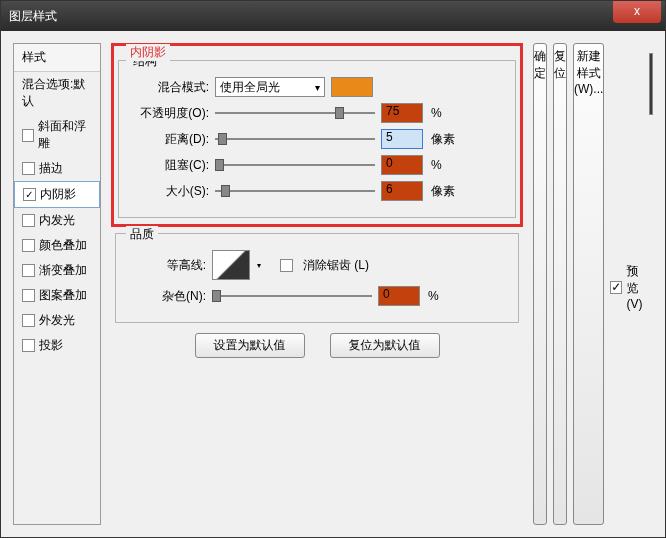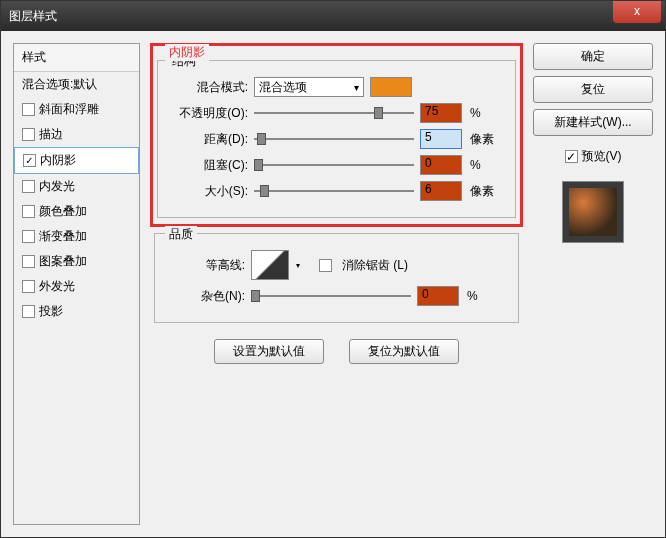--- a/index.html
+++ b/index.html
@@ -2,21 +2,21 @@
 <html><head>
 <meta charset="utf-8">
 <style>
 * { box-sizing: border-box; font-family: "Microsoft YaHei", Arial, sans-serif; font-size: 12px; }
 body { margin: 0; padding: 0; background: #fff; }
 .window { width: 666px; height: 538px; background: #f0f0f0; border: 1px solid #333; position: relative; }
 .titlebar { height: 30px; background: linear-gradient(#4a4a4a, #2a2a2a); color: #fff; display: flex; align-items: center; padding: 0 8px; position: relative; }
 .titlebar-title { flex: 1; }
 .close-btn { position: absolute; right: 4px; top: 0; width: 48px; height: 22px; background: linear-gradient(#d9635a, #c0392b); color: #fff; text-align: center; line-height: 18px; border-radius: 0 0 4px 4px; cursor: pointer; font-size: 14px; }
 .content { display: flex; padding: 12px; height: calc(100% - 30px); gap: 10px; background: #f0f0f0; }
-.sidebar { width: 127px; border: 1px solid #9a9a9a; background: #f0f0f0; }
+.sidebar { width: 88px; border: 1px solid #9a9a9a; background: #f0f0f0; }
 .sidebar-header { padding: 5px 8px; border-bottom: 1px solid #ccc; background: #f5f5f5; }
 .sidebar-item { padding: 4px 8px; display: flex; align-items: center; gap: 4px; cursor: pointer; }
 .sidebar-item.selected { background: #fff; border: 1px solid #7aa7d8; }
 .sidebar-item.indent { padding-left: 24px; }
 .sidebar-check { width: 13px; height: 13px; border: 1px solid #888; background: #fff; display: inline-flex; align-items: center; justify-content: center; font-size: 10px; }
 .main { flex: 1; position: relative; }
 .group-highlight { border: 3px solid #e03030; padding: 0; position: relative; }
 .group-title-red { position: absolute; top: -2px; left: 12px; color: #e03030; background: #f0f0f0; padding: 0 4px; z-index: 2; }
 .fieldset { border: 1px solid #b5b5b5; margin: 6px 4px; padding: 10px 8px 10px 8px; position: relative; background: #f0f0f0; }
 .fieldset-legend { position: absolute; top: -8px; left: 10px; background: #f0f0f0; padding: 0 4px; text-align: right; }
@@ -29,23 +29,23 @@
 .slider-track { width: 100%; height: 2px; background: #888; position: relative; }
 .slider-thumb { position: absolute; top: -5px; width: 9px; height: 12px; background: #888; border: 1px solid #555; }
 .num-input { width: 42px; height: 20px; border: 1px solid #888; background: #c2410c; padding: 0 4px; text-align: left; }
 .num-input.focus { border: 1px solid #3a7ad8; background: #cfe3f7; }
 .unit { margin-left: 2px; }
 .angle-dial { width: 32px; height: 32px; border: 1px solid #888; border-radius: 50%; background: #fff; position: relative; margin: 0 4px; }
 .angle-hand { position: absolute; left: 50%; top: 50%; width: 12px; height: 1px; background: #333; transform-origin: 0 0; transform: rotate(-120deg); }
 .cb { width: 13px; height: 13px; border: 1px solid #888; background: #fff; display: inline-flex; align-items: center; justify-content: center; font-size: 10px; margin-right: 4px; }
 .contour-box { width: 38px; height: 30px; border: 1px solid #888; background: linear-gradient(135deg, #fff 0%, #fff 48%, #333 52%, #333 100%); position: relative; }
 .contour-arrow { position: absolute; right: -12px; top: 10px; font-size: 8px; }
-.btn-row { display: flex; justify-content: center; gap: 25px; margin-top: 16px; align-items: flex-end; }
+.btn-row { display: flex; justify-content: center; gap: 25px; margin-top: 10px; align-items: flex-end; }
 .btn { padding: 3px 18px; border: 1px solid #888; background: linear-gradient(#fdfdfd, #e5e5e5); border-radius: 3px; cursor: pointer; }
-.right-col { width: 120px; display: flex; flex-direction: column; gap: 6px; align-items: stretch; }
+.right-col { width: 120px; display: flex; gap: 6px; align-items: stretch; }
 .right-btn { padding: 4px 0; border: 1px solid #888; background: linear-gradient(#fdfdfd, #e5e5e5); border-radius: 3px; text-align: center; cursor: pointer; }
 .preview-cb { display: flex; align-items: center; justify-content: center; margin-top: 6px; }
 .preview-box { width: 62px; height: 62px; border: 1px solid #888; background: #3a3a3a; margin: 10px auto 0; position: relative; }
 .preview-inner { position: absolute; inset: 6px; background: radial-gradient(circle at 30% 30%, #d97a3a 0%, #3a2a1a 70%); }
 </style>
 </head>
 <body>
 
 <div class="window">
   <div class="titlebar">
@@ -98,21 +98,21 @@
     </div>
 
     <div class="main">
       <div class="group-highlight">
         <span class="group-title-red">内阴影</span>
         <div class="fieldset" style="margin-top:14px;">
           <span class="fieldset-legend">结构</span>
           <div class="row">
             <span class="row-label">混合模式:</span>
             <div class="select">
-                <span>混合选项</span>
+                <span>使用全局光</span>
                 <span class="select-arrow">▾</span>
               </div>
             <div class="color-swatch" style="background:#e8891a;"></div>
           </div>
           <div class="row">
             <span class="row-label">不透明度(O):</span>
             <div class="slider">
                 <div class="slider-track">
                   <div class="slider-thumb" style="left:75%;"></div>
                 </div>

